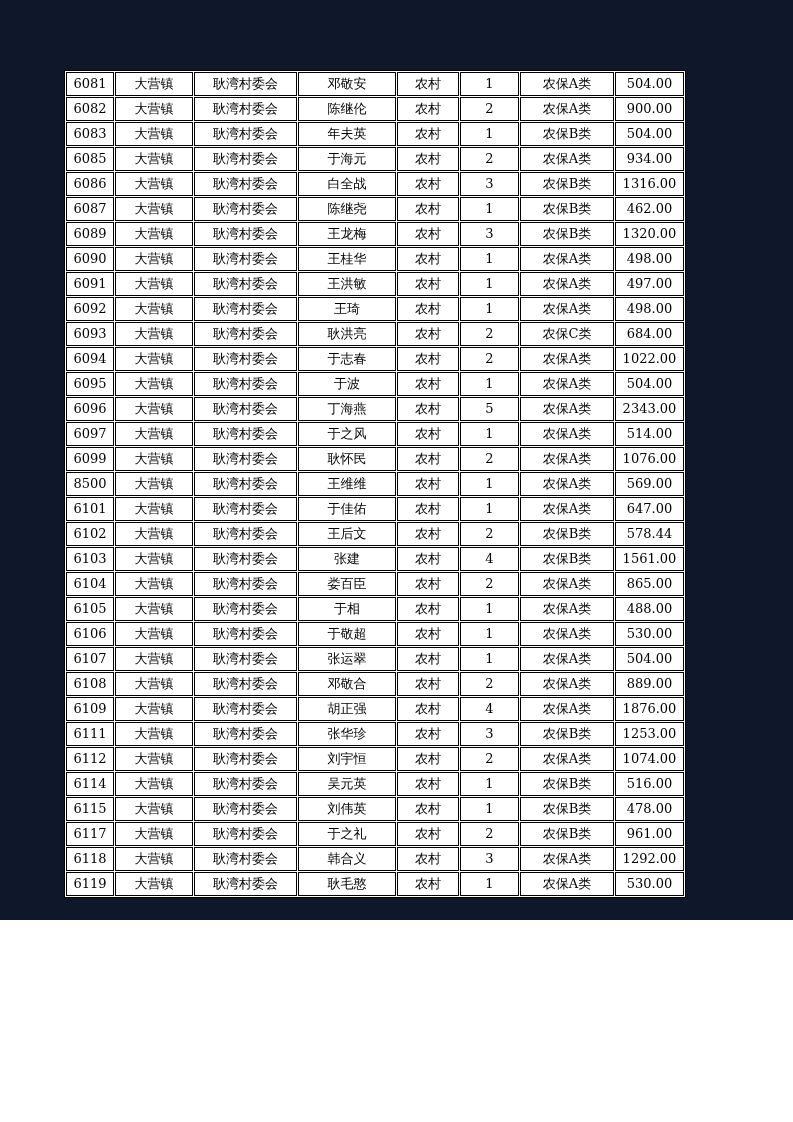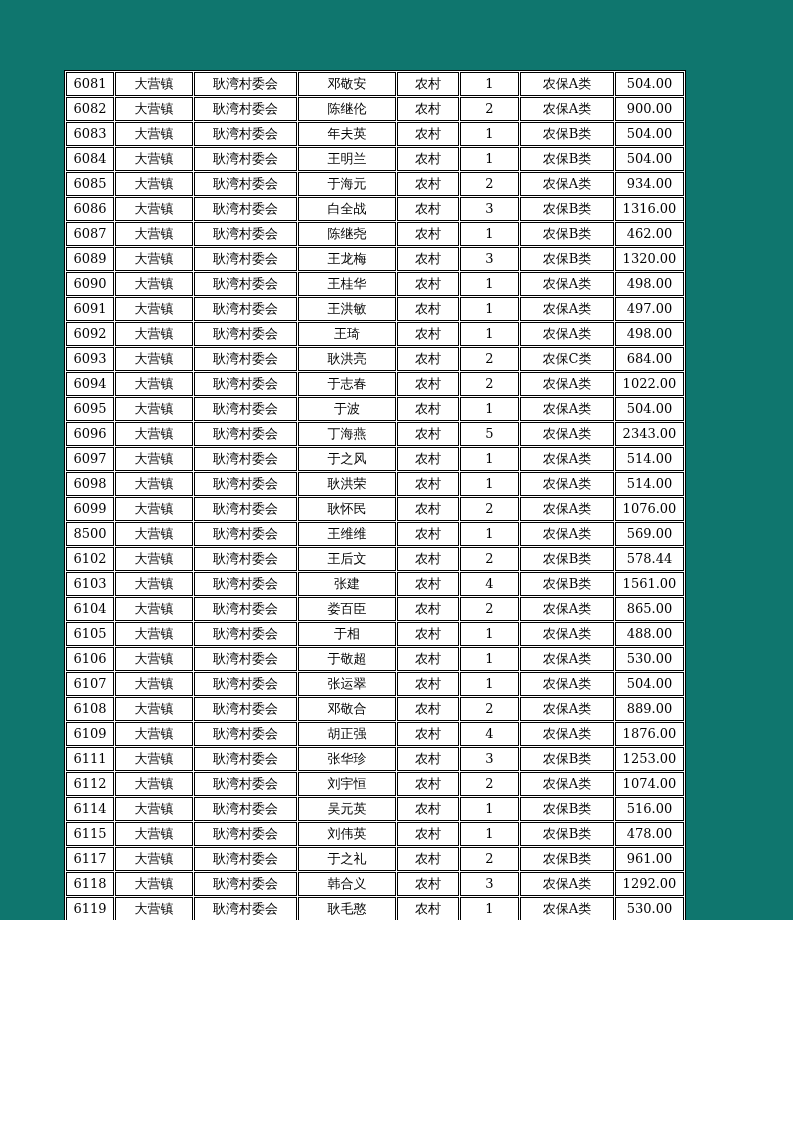--- a/index.html
+++ b/index.html
@@ -4,21 +4,21 @@
 <style>
   html, body {
     margin: 0;
     padding: 0;
     background: #ffffff;
   }
   .page {
     position: relative;
     width: 793px;
     height: 920px;
-    background: #0f766e;
+    background: #0f172a;
     overflow: hidden;
     font-family: "DejaVu Serif", "Liberation Serif", serif;
   }
   .table-wrap {
     position: absolute;
     left: 64px;
     top: 70px;
   }
   table.roster {
     border-collapse: separate;
@@ -88,30 +88,20 @@
             <td>6083</td>
             <td>大营镇</td>
             <td>耿湾村委会</td>
             <td>年夫英</td>
             <td>农村</td>
             <td>1</td>
             <td>农保B类</td>
             <td>504.00</td>
           </tr>
           <tr>
-            <td>6084</td>
-            <td>大营镇</td>
-            <td>耿湾村委会</td>
-            <td>王明兰</td>
-            <td>农村</td>
-            <td>1</td>
-            <td>农保B类</td>
-            <td>504.00</td>
-          </tr>
-          <tr>
             <td>6085</td>
             <td>大营镇</td>
             <td>耿湾村委会</td>
             <td>于海元</td>
             <td>农村</td>
             <td>2</td>
             <td>农保A类</td>
             <td>934.00</td>
           </tr>
           <tr>
@@ -218,48 +208,48 @@
             <td>6097</td>
             <td>大营镇</td>
             <td>耿湾村委会</td>
             <td>于之风</td>
             <td>农村</td>
             <td>1</td>
             <td>农保A类</td>
             <td>514.00</td>
           </tr>
           <tr>
-            <td>6098</td>
-            <td>大营镇</td>
-            <td>耿湾村委会</td>
-            <td>耿洪荣</td>
-            <td>农村</td>
-            <td>1</td>
-            <td>农保A类</td>
-            <td>514.00</td>
-          </tr>
-          <tr>
             <td>6099</td>
             <td>大营镇</td>
             <td>耿湾村委会</td>
             <td>耿怀民</td>
             <td>农村</td>
             <td>2</td>
             <td>农保A类</td>
             <td>1076.00</td>
           </tr>
           <tr>
             <td>8500</td>
             <td>大营镇</td>
             <td>耿湾村委会</td>
             <td>王维维</td>
             <td>农村</td>
             <td>1</td>
             <td>农保A类</td>
             <td>569.00</td>
+          </tr>
+          <tr>
+            <td>6101</td>
+            <td>大营镇</td>
+            <td>耿湾村委会</td>
+            <td>于佳佑</td>
+            <td>农村</td>
+            <td>1</td>
+            <td>农保A类</td>
+            <td>647.00</td>
           </tr>
           <tr>
             <td>6102</td>
             <td>大营镇</td>
             <td>耿湾村委会</td>
             <td>王后文</td>
             <td>农村</td>
             <td>2</td>
             <td>农保B类</td>
             <td>578.44</td>

